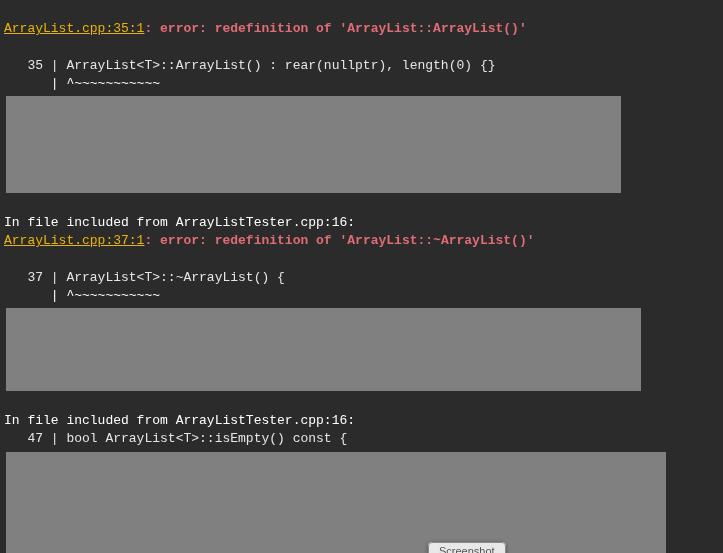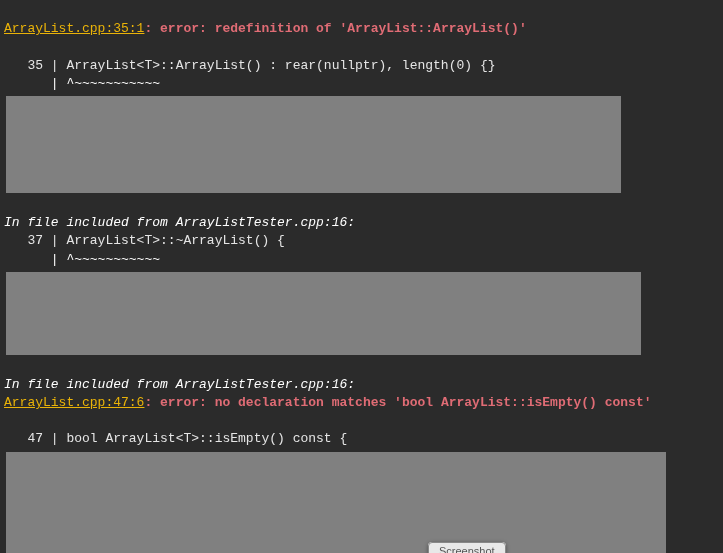--- a/index.html
+++ b/index.html
@@ -34,21 +34,20 @@
       font-weight: bold;
     }
     .code-line {
       color: #e5e5e5;
     }
     .caret-line {
       color: #ffffff;
     }
     .info-line {
       color: #ffffff;
-      font-style: italic;
     }
     .gray-box {
       background-color: #808080;
       display: block;
     }
     .box-a {
       width: 615px;
       height: 97px;
       margin: 3px 0 3px 2px;
     }
@@ -80,25 +79,25 @@
   </style>
 </head>
 <body>
 
 <div class="terminal-output">
 <span class="error-line"><span class="file-link">ArrayList.cpp:35:1</span><span class="error-label">: </span><span class="error-label">error: </span><span class="error-msg">redefinition of 'ArrayList::ArrayList()'</span></span>
 <span class="code-line">   35 | ArrayList&lt;T&gt;::ArrayList() : rear(nullptr), length(0) {}</span>
 <span class="caret-line">      | ^~~~~~~~~~~~</span>
 <span class="gray-box box-a"></span>
 <span class="info-line">In file included from ArrayListTester.cpp:16:</span>
+<span class="error-line"><span class="file-link">ArrayList.cpp:37:1</span><span class="error-label">: </span><span class="error-label">error: </span><span class="error-msg">redefinition of 'ArrayList::~ArrayList()'</span></span>
 <span class="code-line">   37 | ArrayList&lt;T&gt;::~ArrayList() {</span>
 <span class="caret-line">      | ^~~~~~~~~~~~</span>
 <span class="gray-box box-b"></span>
 <span class="info-line">In file included from ArrayListTester.cpp:16:</span>
-<span class="error-line"><span class="file-link">ArrayList.cpp:47:6</span><span class="error-label">: </span><span class="error-label">error: </span><span class="error-msg">no declaration matches 'bool ArrayList::isEmpty() const'</span></span>
 <span class="code-line">   47 | bool ArrayList&lt;T&gt;::isEmpty() const {</span>
 <span class="gray-box box-c"></span>
 
 
 
 
 
 </div>
 
 <div class="btn-holder">

